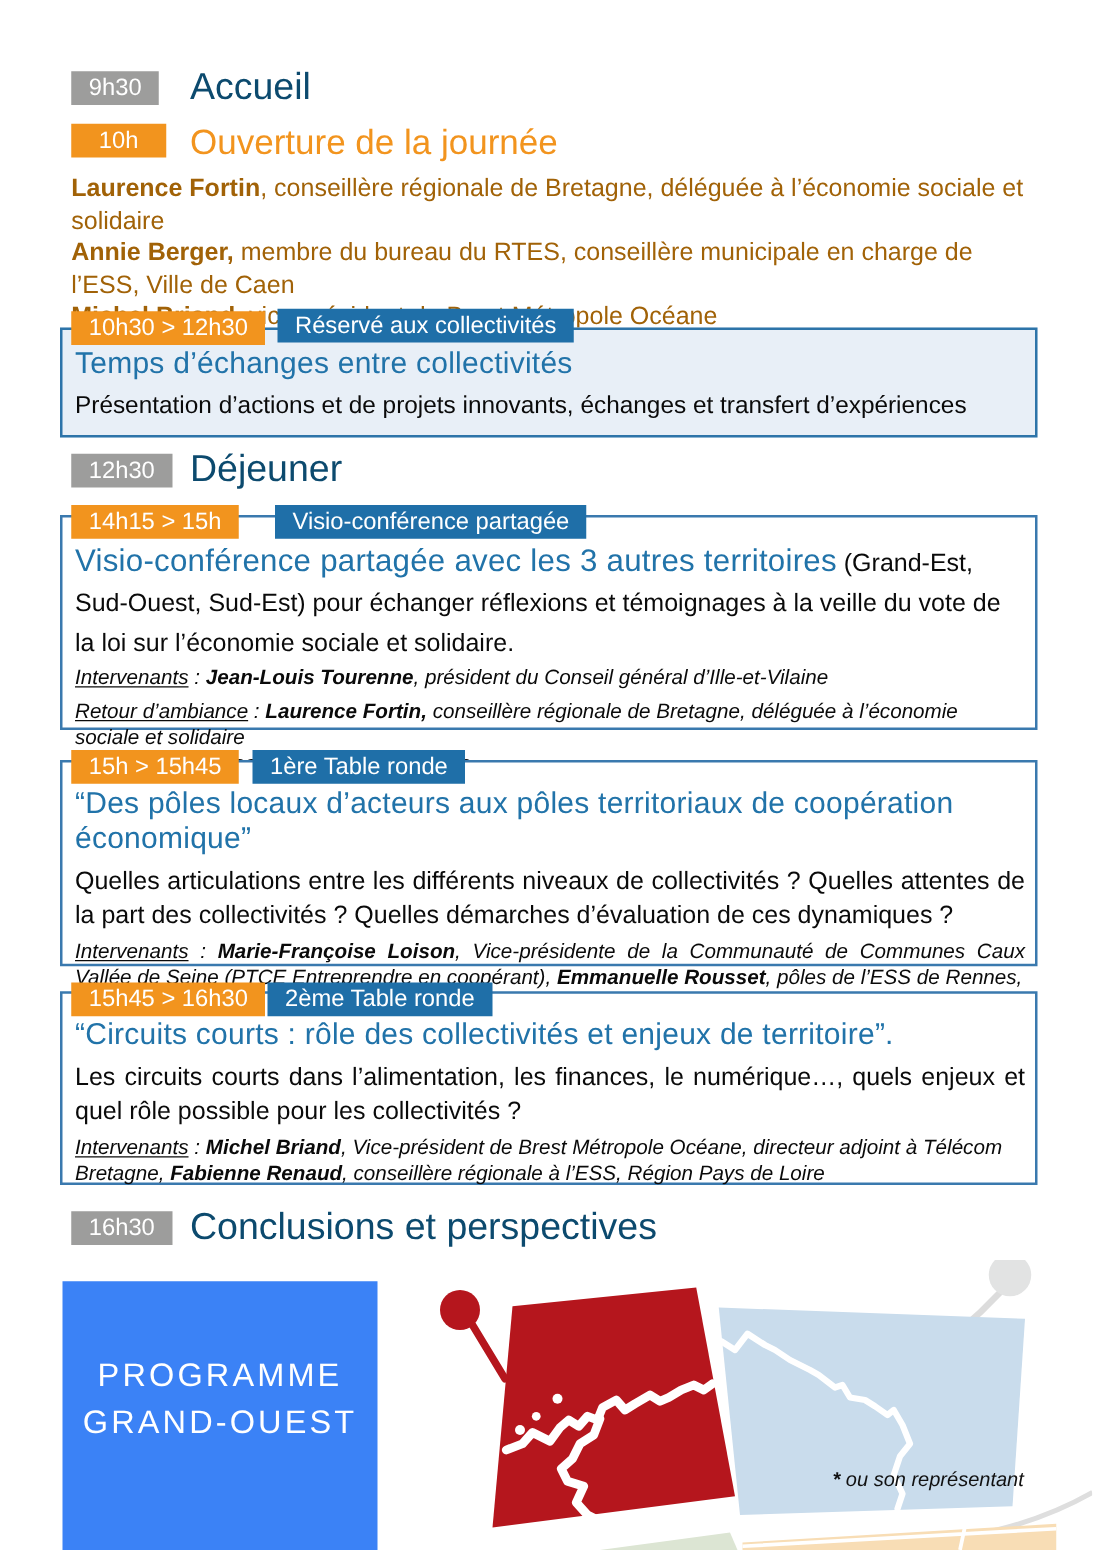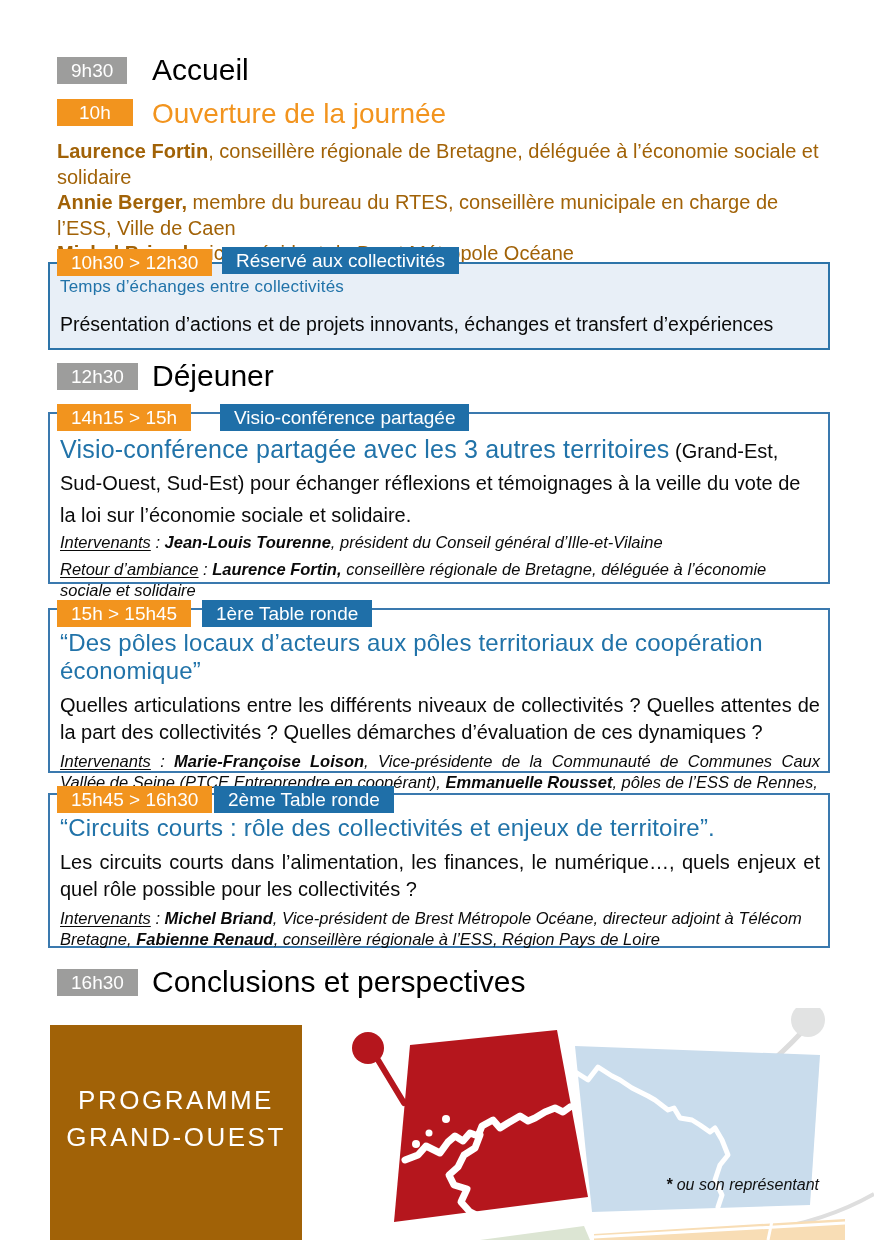--- a/index.html
+++ b/index.html
@@ -9,44 +9,44 @@
   }
   
   .badge{
     position:absolute; display:inline-block; height:27px; line-height:27px;
     padding:0 14px; color:#fff; font-size:19px; white-space:nowrap; z-index:5;
   }
   .badge.gray{background:#9D9D9C;}
   .badge.orange{background:#F2941E;}
   .badge.blue{background:#1F6FA8;}
   
-  .sec-title{position:absolute; font-size:30px; color:#000000; white-space:nowrap;}
+  .sec-title{position:absolute; font-size:30px; color:#0c4a6e; white-space:nowrap;}
   .sec-title.orange{color:#F2941E; font-size:28px;}
   
   .box{position:absolute; left:48px; width:782px; box-sizing:border-box;
        border:2px solid #3A79AE; background:#fff;}
   .box.filled{background:#E8EFF7; border-color:#2D74A9;}
-  .box-title{position:absolute; font-size:17px; color:#2173A9; white-space:nowrap; letter-spacing:.2px;}
+  .box-title{position:absolute; font-size:24px; color:#2173A9; white-space:nowrap; letter-spacing:.2px;}
   .box-body{position:absolute; font-size:19.5px; color:#0a0a0a;}
   .content{position:absolute; left:60px; width:760px;}
   .mixed-title{margin:0; line-height:30px;}
   .mixed-title .big{color:#2173A9; font-size:25px; letter-spacing:.2px;}
   .mixed-title .small{color:#0a0a0a; font-size:20px;}
   .session-title{margin:0; font-size:24px; color:#2173A9; line-height:28px; letter-spacing:.2px;}
   .session-body{margin:7px 0 0 0; font-size:20px; line-height:27px; color:#0a0a0a;}
   .just{text-align:justify;}
   .interv{margin:5px 0 0 0; font-style:italic; font-size:16.5px; line-height:21px; color:#0a0a0a;}
   .interv b{font-weight:bold;}
   .interv u{text-underline-offset:2px;}
   
   .speakers{position:absolute; left:57px; top:139px; width:775px;
             font-size:20px; line-height:25.5px; color:#a16207;}
   
   .red-square{position:absolute; left:50px; top:1025px; width:252px; height:215px;
-              background:#a16207; color:#fff; text-align:center; box-sizing:border-box;
+              background:#3b82f6; color:#fff; text-align:center; box-sizing:border-box;
               padding-top:57px;}
   .red-square div{font-size:26px; line-height:37px; letter-spacing:2.5px; white-space:nowrap;}
   .collage{position:absolute; left:330px; top:1008px; width:544px; height:232px; z-index:1;}
   .note{position:absolute; left:666px; top:1176px; z-index:3; font-style:italic;
         font-size:16px; color:#111; white-space:nowrap;}
   .note b{font-weight:bold;}
 </style>
 </head>
 <body>
 

